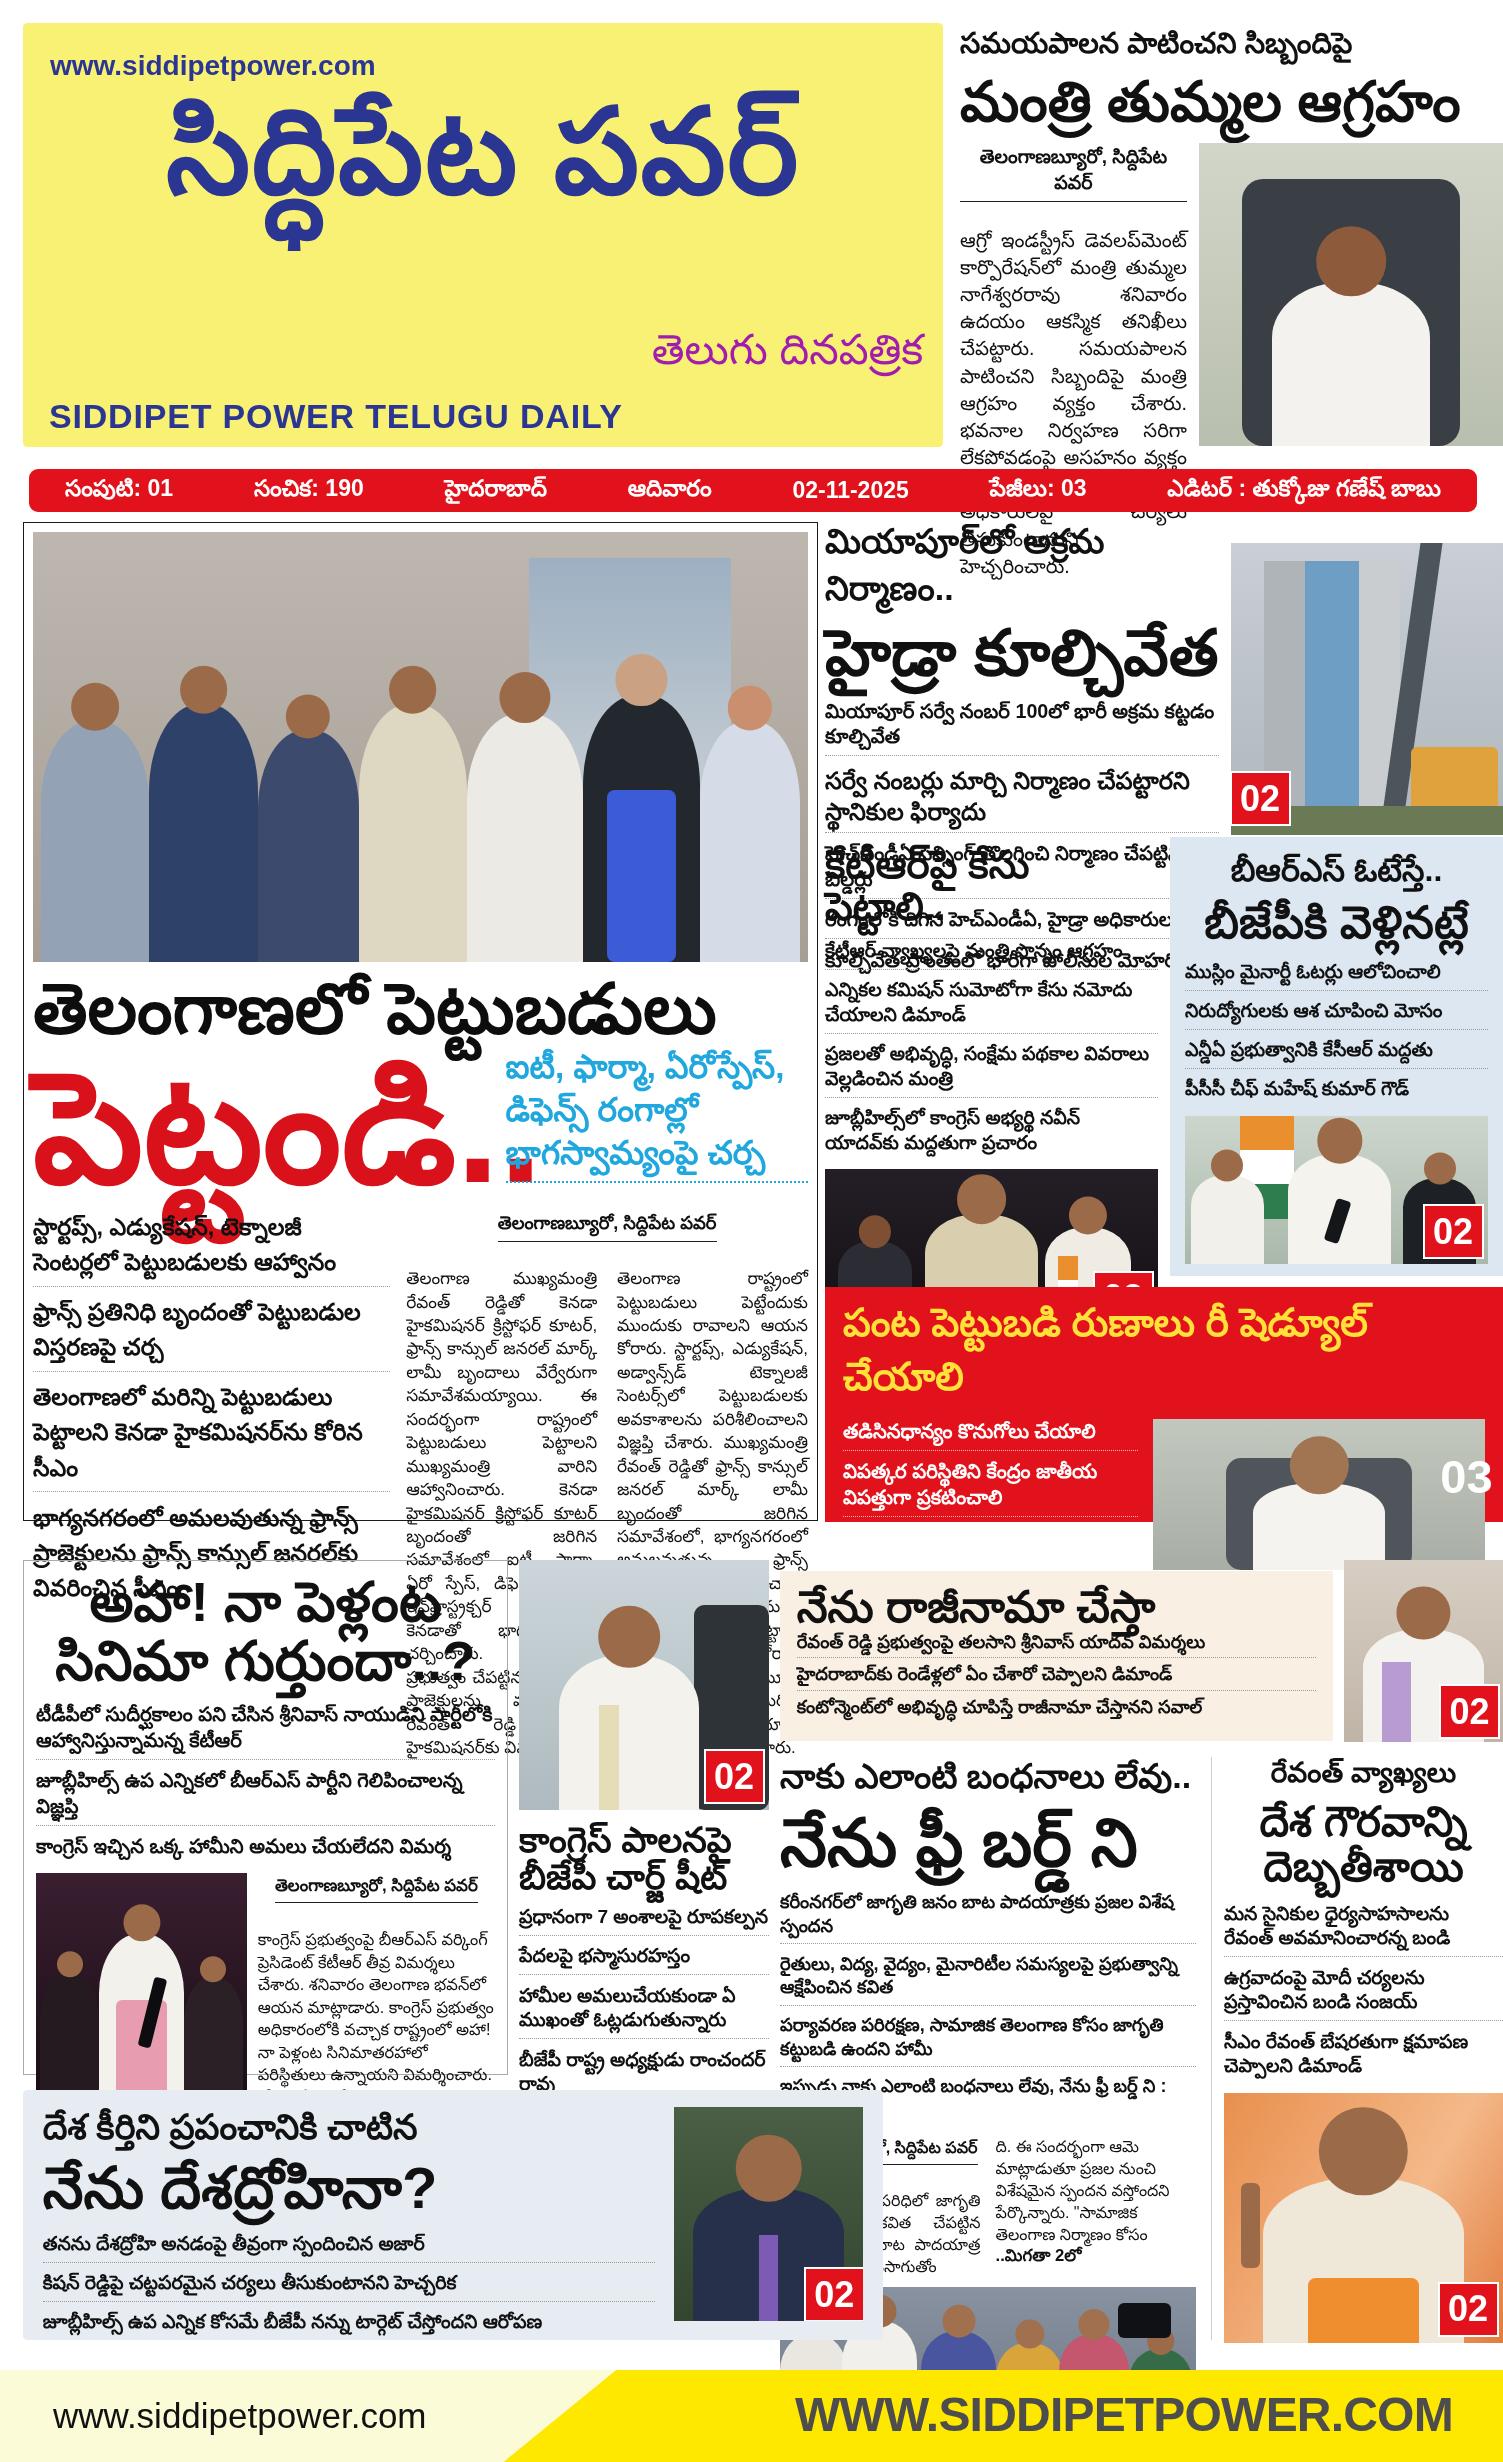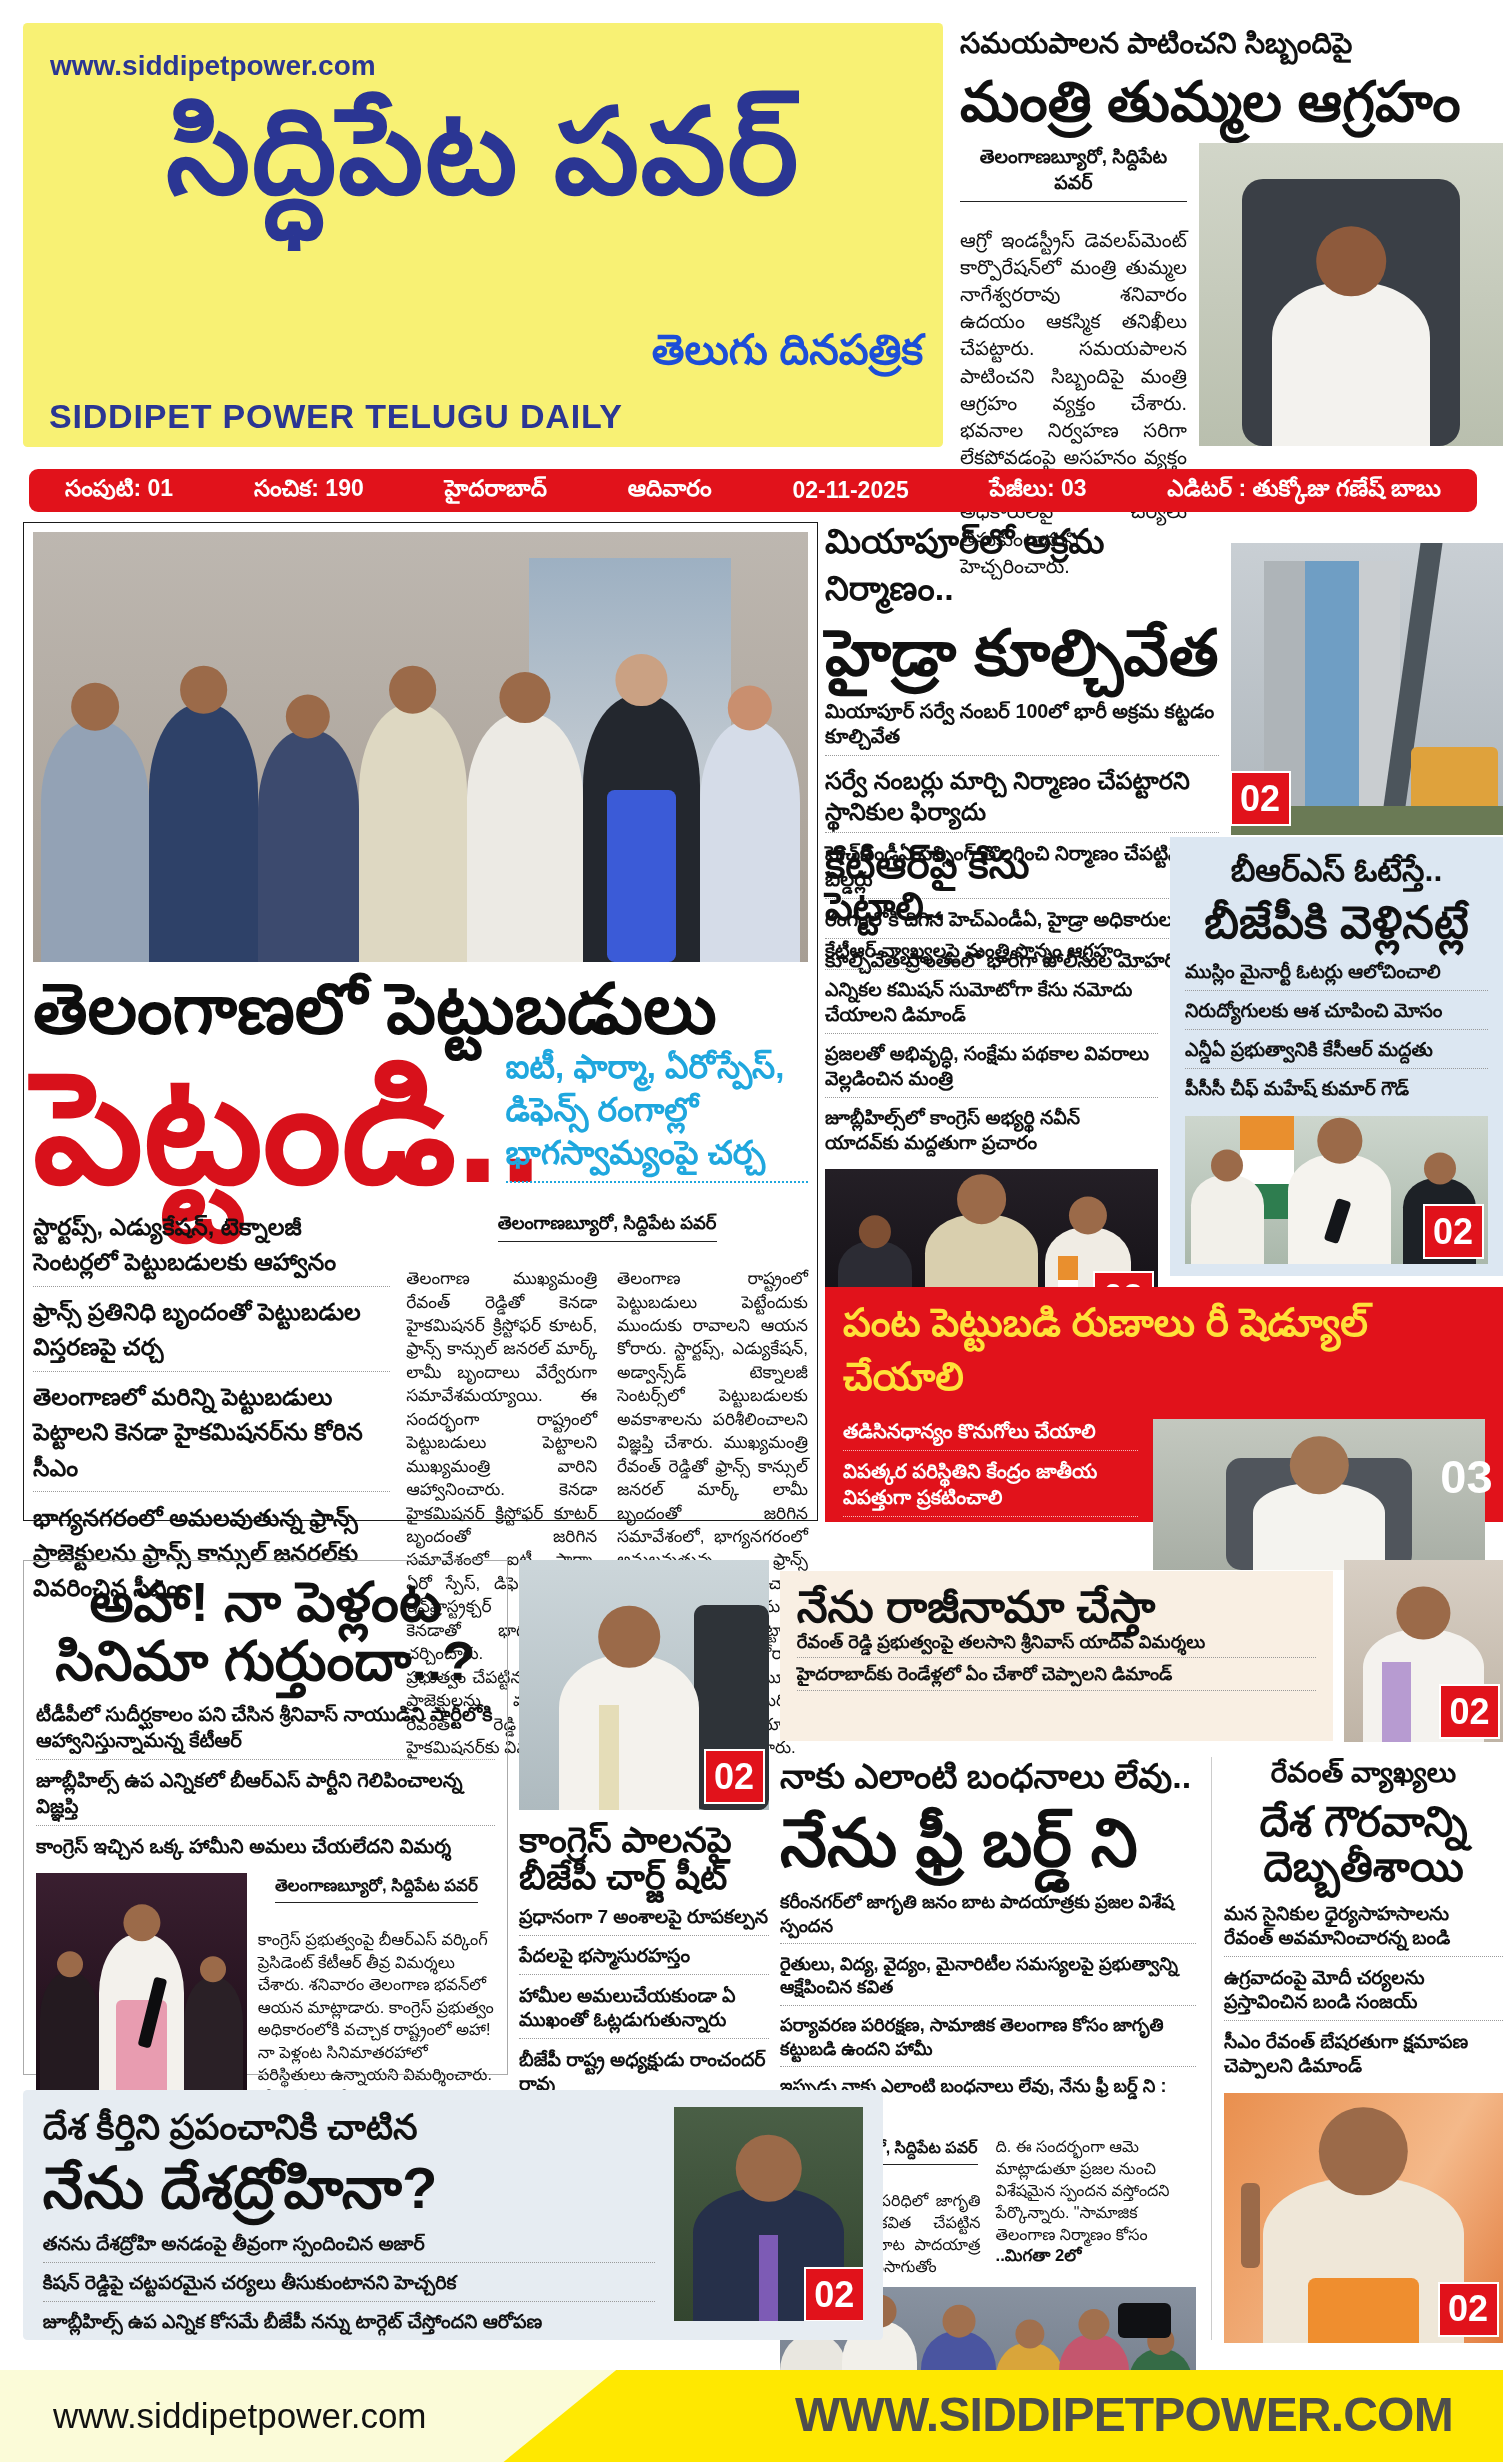--- a/index.html
+++ b/index.html
@@ -17,21 +17,21 @@
   
   .ph{position:relative;overflow:hidden;background:linear-gradient(#b9b3ab,#a59c92);}
   .pp{position:absolute;bottom:0;border-radius:46% 46% 0 0/34% 34% 0 0;background:var(--c,#ddd);}
   .pp::before{content:"";position:absolute;left:50%;top:0;transform:translate(-50%,-80%);width:44%;aspect-ratio:1;border-radius:50%;background:var(--s,#9b6a49);}
   .badge{position:absolute;width:61px;height:55px;background:#e1121b;color:#ffffff;font-weight:bold;font-size:36px;display:flex;align-items:center;justify-content:center;border:2.3px solid #fff;box-sizing:border-box;}
   .badge.noborder{border:none;background:transparent;font-size:47px;}
   
   .mast{background:#f8f174;border-radius:4.5px;}
   .mast .site{color:#2b3693;font-weight:bold;font-size:28px;}
   .mast .title{color:#2b3693;font-weight:800;font-size:120px;letter-spacing:1.5px;text-align:center;line-height:1.0;}
-  .mast .tag{color:#1d4ed8;font-weight:700;font-size:42px;}
+  .mast .tag{color:#a21caf;font-weight:400;font-size:42px;}
   .mast .eng{color:#2b3693;font-weight:bold;font-size:34px;letter-spacing:0.8px;}
   .infobar{background:#e1121b;border-radius:9px;color:#fff;display:flex;align-items:center;justify-content:space-between;padding:0 36px;box-sizing:border-box;font-weight:bold;font-size:23px;}
   
   .leadbox{border:1.5px solid #1a1a1a;box-sizing:border-box;padding:9px;}
   .lead-k{font-size:70px;font-weight:800;line-height:1.05;margin:10.6px 0 0;color:#0d0d0d;}
   .lead-h{font-size:155px;font-weight:800;color:#d8111b;line-height:0.95;}
   .lead-sub{color:#1fa7de;font-weight:800;font-size:33px;line-height:1.3;border-bottom:2.3px dotted #1fa7de;padding-bottom:6px;}
   .lead-pts .pt{font-size:23.5px;line-height:1.5;}
   
   .h-big{font-weight:800;line-height:1.08;}
@@ -213,20 +213,21 @@
   <span class="pt" style="font-size:19px;">ప్రధానంగా 7 అంశాలపై రూపకల్పన</span>
   <span class="pt" style="font-size:19px;">పేదలపై భస్మాసురహస్తం</span>
   <span class="pt" style="font-size:19px;">హామీల అమలుచేయకుండా ఏ ముఖంతో ఓట్లడుగుతున్నారు</span>
   <span class="pt last" style="font-size:19px;">బీజేపీ రాష్ట్ర అధ్యక్షుడు రాంచందర్ రావు</span>
 </div>
 
 <div class="abs cardcream" style="left:780px;top:1571px;width:553px;height:170px;padding:12px 16.7px;">
   <div class="h-big" style="font-size:44px;">నేను రాజీనామా చేస్తా</div>
   <span class="pt" style="font-size:18px;padding-bottom:3px;margin-bottom:5.3px;">రేవంత్ రెడ్డి ప్రభుత్వంపై తలసాని శ్రీనివాస్ యాదవ్ విమర్శలు</span>
   <span class="pt" style="font-size:18px;padding-bottom:3px;margin-bottom:5.3px;">హైదరాబాద్‌కు రెండేళ్లలో ఏం చేశారో చెప్పాలని డిమాండ్</span>
+  <span class="pt last" style="font-size:18px;">కంటోన్మెంట్‌లో అభివృద్ధి చూపిస్తే రాజీనామా చేస్తానని సవాల్</span>
 </div>
 <div class="abs ph" style="left:1344px;top:1560px;width:159px;height:182px;background:linear-gradient(#d8cfc4,#bfb4a6);">
   <i class="pp" style="left:12%;width:76%;height:62%;--c:#f4f2ee;"></i>
   <div class="abs" style="left:24%;bottom:0;width:18%;height:44%;background:#b79bd1;"></div>
   <div class="badge" style="right:3px;bottom:3px;">02</div>
 </div>
 
 <div class="abs" style="left:780px;top:1757px;width:416px;height:583px;">
   <div class="k" style="font-size:34px;">నాకు ఎలాంటి బంధనాలు లేవు..</div>
   <div class="h-big" style="font-size:67px;margin:3px 0 12px;">నేను ఫ్రీ బర్డ్ ని</div>

